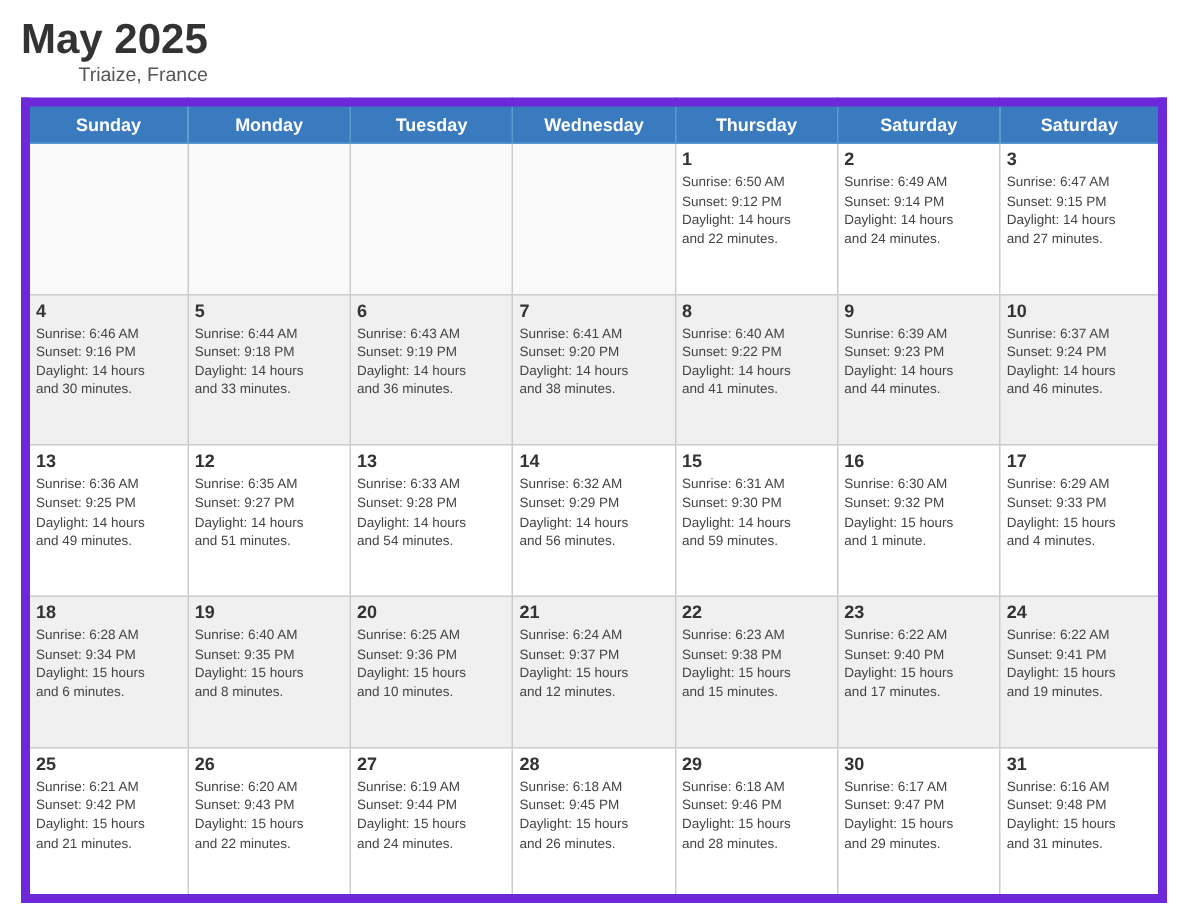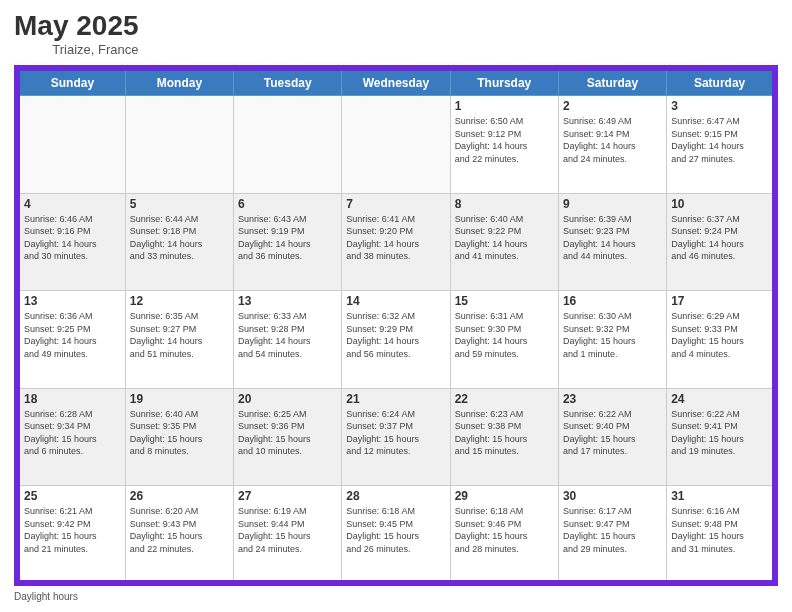--- a/index.html
+++ b/index.html
@@ -359,16 +359,13 @@
             <span class="day-number">31</span>
             <div class="day-detail" style="white-space: pre-line;">Sunrise: 6:16 AM
 Sunset: 9:48 PM
 Daylight: 15 hours
 and 31 minutes.</div>
           </td>
         </tr>
       </tbody>
   </table>
 
-  <div class="footer">
-    <span>Daylight hours</span>
-  </div>
 </div>
 
 </body></html>

